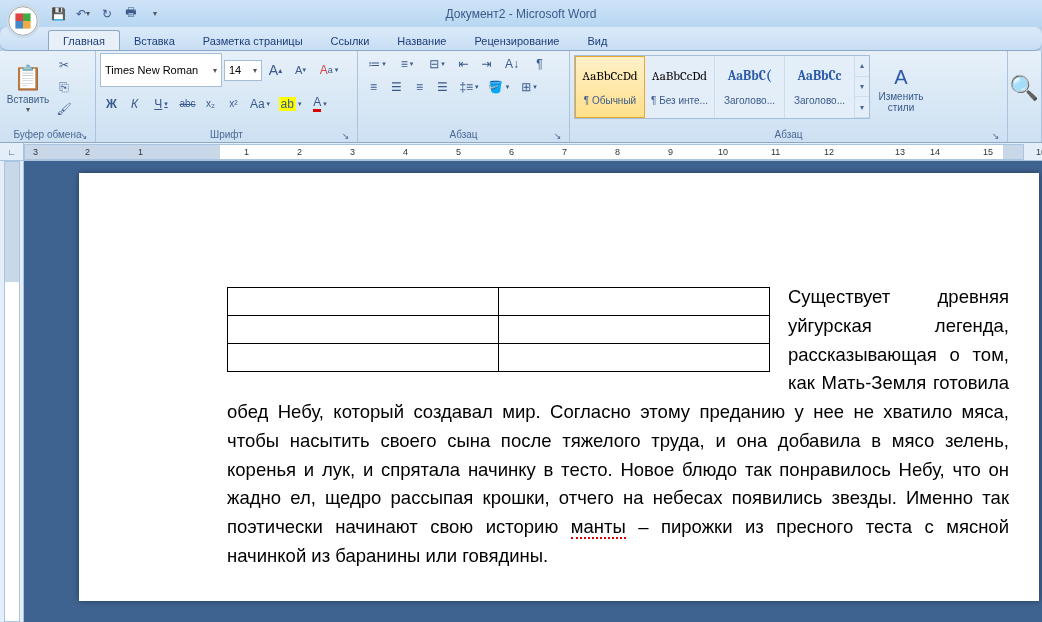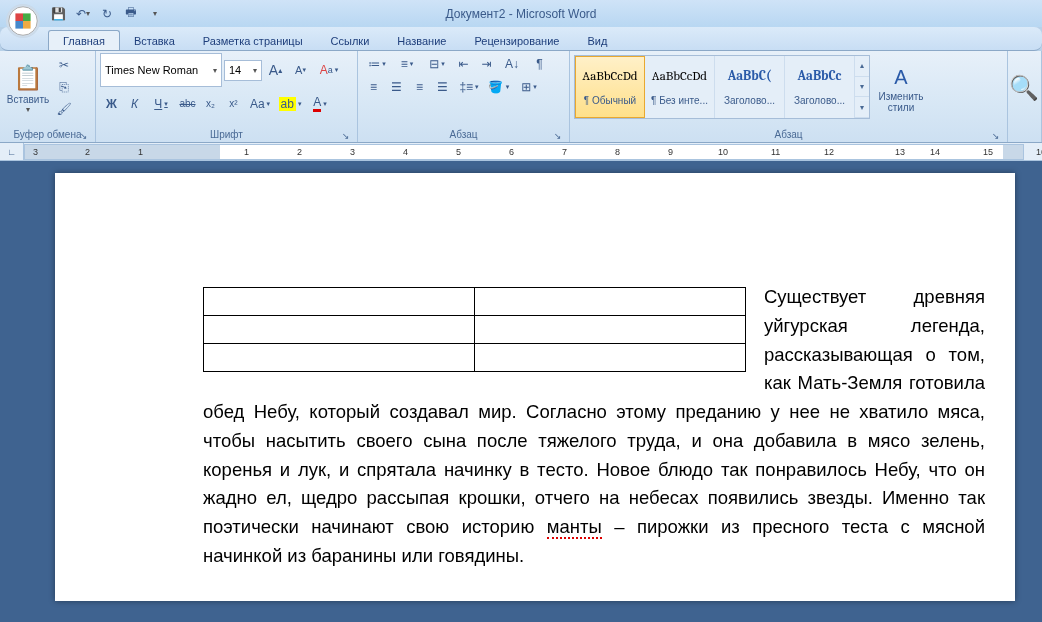--- a/index.html
+++ b/index.html
@@ -51,21 +51,21 @@
 .style-spin div { flex: 1; border-bottom: 1px solid #cdddee; display: flex; align-items: center; justify-content: center; font-size: 8px; color: #4a6a95; cursor: pointer; }
 
 
 .ruler-corner { height: 18px; background: #e4eef8; border-bottom: 1px solid #aac4df; display: flex; }
 .ruler-corner .btn { width: 24px; border-right: 1px solid #aac4df; display: flex; align-items: center; justify-content: center; font-size: 9px; color: #4a6a95; cursor: pointer; }
 .hruler { flex: 1; background: #fff; position: relative; border: 1px solid #aac4df; margin: 1px 18px 1px 0; height: 16px; }
 .hruler .shade { position: absolute; top: 0; bottom: 0; background: #c8d8e8; }
 .hruler .ticks { position: absolute; top: 0; left: 0; right: 0; bottom: 0; font-size: 9px; color: #333; }
 .hruler .num { position: absolute; top: 2px; }
 
-.workarea { display: flex; height: calc(622px - 27px - 24px - 92px - 18px); background: #15803d; flex-direction: column; }
+.workarea { display: flex; height: calc(622px - 27px - 24px - 92px - 18px); background: #15803d; }
 .vruler { width: 24px; background: #e4eef8; border-right: 1px solid #aac4df; position: relative; }
 .vruler .inner { position: absolute; left: 4px; top: 0; width: 16px; bottom: 0; background: #fff; border: 1px solid #aac4df; }
 .vruler .shade { position: absolute; left: 0; right: 0; background: #c8d8e8; }
 .doc-scroll { flex: 1; background: #3f6390; overflow: hidden; position: relative; }
 .page { position: absolute; left: 55px; top: 12px; width: 960px; background: #fff; box-shadow: 0 0 6px rgba(0,0,0,.4); padding: 110px 30px 30px 148px; }
 .doc-table { float: left; border-collapse: collapse; margin-right: 18px; margin-bottom: 4px; margin-top: 4px; }
 .doc-table td { border: 1px solid #000; width: 271px; height: 28px; }
 .doc-text { font-family: 'Times New Roman', serif; font-size: 18.5px; line-height: 1.5; color: #000; text-align: justify; }
 .squiggle { border-bottom: 2px dotted #d00; }
 </style>

